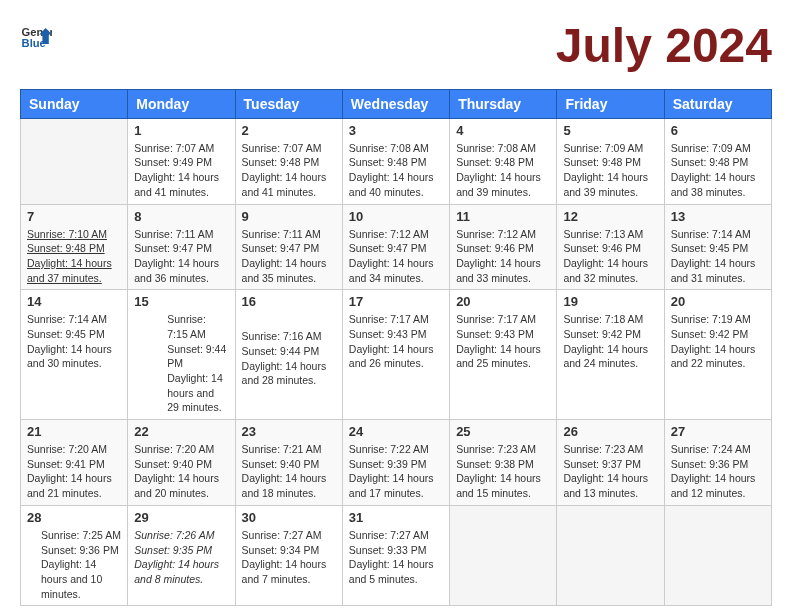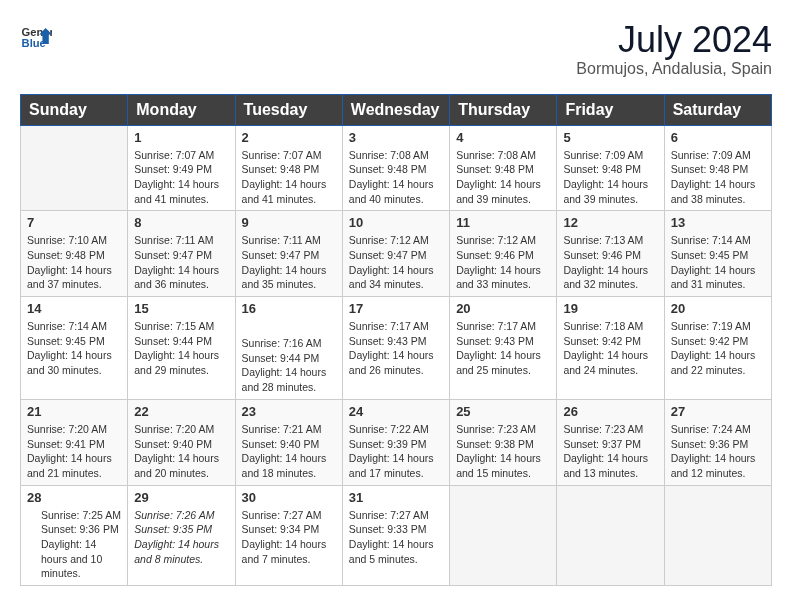--- a/index.html
+++ b/index.html
@@ -22,40 +22,40 @@
       gap: 4px;
     }
     .logo-icon {
       width: 32px;
       height: 32px;
     }
     .title-area {
       text-align: right;
     }
     .month-title {
-      font-size: 36px;
-      font-weight: normal;
-      color: #0f172a;
+      font-size: 48px;
+      font-weight: bold;
+      color: #7f1d1d;
       line-height: 1.1;
     }
     .location-title {
       font-size: 16px;
       color: #555;
     }
     .calendar-table {
       width: 100%;
       border-collapse: collapse;
       border: 1px solid #ccc;
     }
     .calendar-table th {
-      background-color: #404040;
+      background-color: #3b82f6;
       color: white;
       text-align: left;
       padding: 6px 8px;
-      font-size: 16px;
+      font-size: 14px;
       border: 1px solid #1e5aaa;
     }
     .calendar-table td {
       vertical-align: top;
       padding: 4px 6px;
       border: 1px solid #ccc;
       width: calc(100% / 7);
       min-height: 80px;
       font-size: 11px;
       color: #333;
@@ -85,21 +85,20 @@
 <div class="header-area">
   <div class="logo">
     <svg class="logo-icon" viewBox="0 0 40 40">
       <text x="2" y="20" font-size="14" font-weight="bold" fill="#333">General</text>
       <text x="2" y="34" font-size="14" font-weight="bold" fill="#1a5fa8">Blue</text>
       <polygon points="32,10 40,18 36,18 36,30 28,30 28,18 24,18" fill="#1a5fa8"></polygon>
     </svg>
   </div>
   <div class="title-area">
     <div class="month-title">July 2024</div>
-    <div class="location-title">Bormujos, Andalusia, Spain</div>
   </div>
 </div>
 
 <table class="calendar-table">
   <thead>
     <tr>
     <th>Sunday</th>
         <th>Monday</th>
         <th>Tuesday</th>
         <th>Wednesday</th>
@@ -144,21 +143,21 @@
         <td>
           <span class="day-number">6</span>
           <div class="day-info" style="white-space: pre-line;">Sunrise: 7:09 AM
 Sunset: 9:48 PM
 Daylight: 14 hours and 38 minutes.</div>
         </td>
       </tr>
       <tr>
         <td>
           <span class="day-number">7</span>
-          <div class="day-info" style="white-space: pre-line;">Sunrise: 7:10 AM
+          <div class="day-info" style="white-space: pre-line; text-decoration: underline;">Sunrise: 7:10 AM
 Sunset: 9:48 PM
 Daylight: 14 hours and 37 minutes.</div>
         </td>
         <td>
           <span class="day-number">8</span>
           <div class="day-info" style="white-space: pre-line;">Sunrise: 7:11 AM
 Sunset: 9:47 PM
 Daylight: 14 hours and 36 minutes.</div>
         </td>
         <td>
@@ -194,21 +193,21 @@
       </tr>
       <tr>
         <td>
           <span class="day-number">14</span>
           <div class="day-info" style="white-space: pre-line;">Sunrise: 7:14 AM
 Sunset: 9:45 PM
 Daylight: 14 hours and 30 minutes.</div>
         </td>
         <td>
           <span class="day-number">15</span>
-          <div class="day-info" style="white-space: pre-line;">Sunrise: 7:15 AM
+          <div class="day-info" style="white-space: pre-line; margin-left: 33px;">Sunrise: 7:15 AM
 Sunset: 9:44 PM
 Daylight: 14 hours and 29 minutes.</div>
         </td>
         <td>
           <span class="day-number">16</span>
           <div class="day-info" style="white-space: pre-line; margin-top: 20px;">Sunrise: 7:16 AM
 Sunset: 9:44 PM
 Daylight: 14 hours and 28 minutes.</div>
         </td>
         <td>

